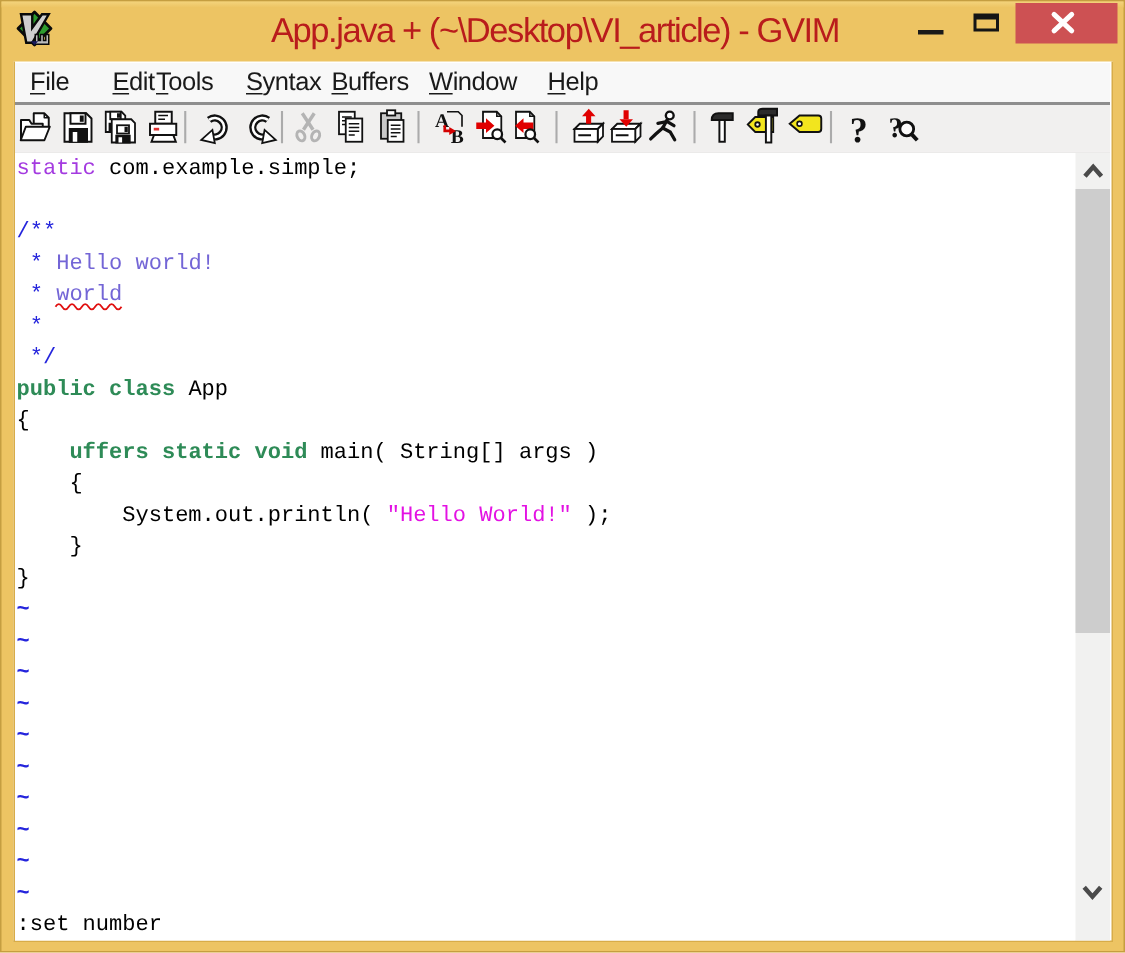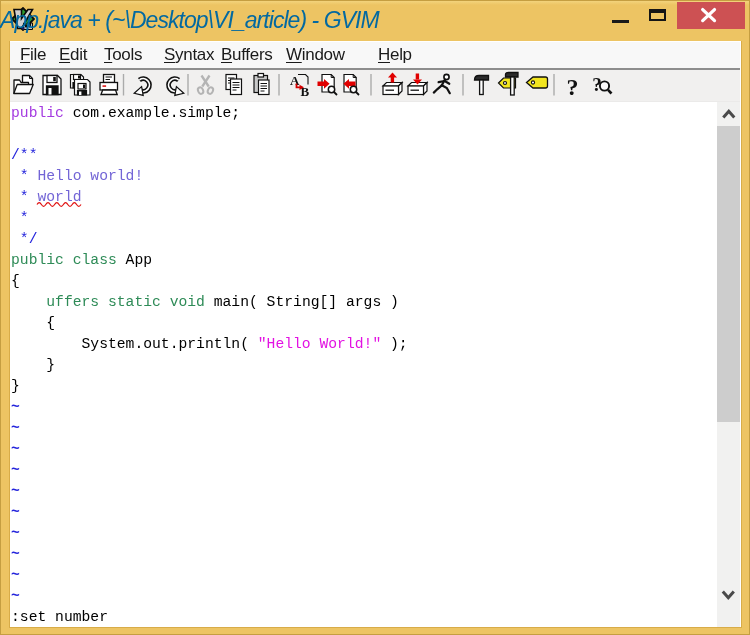--- a/index.html
+++ b/index.html
@@ -5,37 +5,37 @@
   html,body{margin:0;padding:0;}
   body{width:750px;height:635px;position:relative;overflow:hidden;
        background:#EDC463;font-family:"Liberation Sans",sans-serif;}
   .abs{position:absolute;}
   
   #outeredge{left:0;top:0;width:748px;height:633px;border:1px solid #C59E41;}
   
   #client{left:9px;top:41px;width:731px;height:586px;background:#FFFFFF;
           border-left:1px solid #D8AC48;border-right:1px solid #D8AC48;border-bottom:1px solid #D8AC48;}
   
-  #title{left:0;top:7px;width:740px;text-align:left;font-size:23px;color:#0369a1;letter-spacing:-0.95px;font-style:italic;}
+  #title{left:0;top:7px;width:740px;text-align:center;font-size:23px;color:#b91c1c;letter-spacing:-0.95px;}
   #minim{left:612px;top:20px;width:17px;height:3px;background:#1A1A1A;}
   #maxim{left:649px;top:9px;width:17px;height:12px;border:2px solid #151515;border-top-width:4px;box-sizing:border-box;}
   #closebtn{left:677px;top:2px;width:68px;height:27px;background:#CD5153;}
   
   #menubar{left:10px;top:42px;width:730px;height:26px;background:#F8F8F8;}
   #menusep{left:10px;top:68px;width:730px;height:2px;background:#8E8E8E;}
   
   #toolbar{left:10px;top:70px;width:730px;height:31px;background:#F1F0EF;}
   #tbline{left:10px;top:101px;width:730px;height:1px;background:#EBEAE9;}
   .mi{position:absolute;top:5px;font-size:17px;color:#1A1A1A;letter-spacing:-0.3px;}
   .mi u{text-decoration:underline;text-underline-offset:2px;}
   
   #textarea{left:10px;top:102px;width:707px;height:525px;background:#fff;}
   pre{position:absolute;left:11px;top:103px;margin:0;
       font-family:"Liberation Mono",monospace;font-size:14.7px;line-height:21px;color:#000;}
-  .kw{color:#2E8B57;font-weight:normal;}
+  .kw{color:#2E8B57;font-weight:bold;}
   .pp{color:#A43BE0;}
   .cm{color:#2424DC;}
   .sc{color:#7365D6;}
   .st{color:#E312E3;}
   .nt{color:#2424DC;font-weight:bold;}
   
   #sbar{left:717px;top:102px;width:23px;height:525px;background:#F1F1F0;}
   #sthumb{left:717px;top:126px;width:23px;height:296px;background:#CDCDCD;}
 </style>
 </head>
@@ -57,26 +57,26 @@
   <path d="M25.7,7.6 L37.5,18.6 M37.5,7.6 L25.7,18.6" stroke="#FFF" stroke-width="3.3" stroke-linecap="round"></path>
 </svg>
 
 <div class="abs" id="client"></div>
 <div class="abs" id="menubar"></div>
 <div class="abs" id="menusep"></div>
 <div class="abs" id="toolbar"></div>
 <div class="abs" id="tbline"></div>
 <div class="abs" style="left:0;top:40px;width:750px;height:30px">
   <span class="mi" style="left:20px"><u>F</u>ile</span>
-  <span class="mi" style="left:59px"><u>E</u>dit</span>
+  <span class="mi" style="left:75px"><u>E</u>dit</span>
   <span class="mi" style="left:104px"><u>T</u>ools</span>
   <span class="mi" style="left:164px"><u>S</u>yntax</span>
   <span class="mi" style="left:221px"><u>B</u>uffers</span>
   <span class="mi" style="left:286px"><u>W</u>indow</span>
-  <span class="mi" style="left:378px"><u>H</u>elp</span>
+  <span class="mi" style="left:365px"><u>H</u>elp</span>
 </div>
 
 <svg class="abs" id="tbicons" style="left:0;top:70px" width="750" height="31" viewBox="0 0 750 31">
 
   <g stroke="#ABABAB" stroke-width="1.4">
     <line x1="123.5" y1="4" x2="123.5" y2="25.5"></line>
     <line x1="188" y1="4" x2="188" y2="25.5"></line>
     <line x1="279" y1="4" x2="279" y2="25.5"></line>
     <line x1="371" y1="4" x2="371" y2="25.5"></line>
     <line x1="463" y1="4" x2="463" y2="25.5"></line>
@@ -240,21 +240,21 @@
 
   <text x="572.5" y="24.5" text-anchor="middle" font-family="Liberation Serif" font-weight="bold" font-size="24" fill="#111">?</text>
 
   <g>
     <text x="597" y="21" text-anchor="middle" font-family="Liberation Serif" font-weight="bold" font-size="19" fill="#111">?</text>
     <circle cx="604.5" cy="16" r="4.6" fill="#FFF" fill-opacity="0.75" stroke="#111" stroke-width="1.9"></circle>
     <line x1="608" y1="19.8" x2="611.5" y2="23.5" stroke="#111" stroke-width="2.6"></line>
   </g>
 </svg>
 <div class="abs" id="textarea"></div>
-<pre><span class="pp">public</span> com.example.simple;
+<pre><span class="pp">static</span> com.example.simple;
 
 <span class="cm">/**</span>
 <span class="cm"> * </span><span class="sc">Hello world!</span>
 <span class="cm"> * </span><span class="sc">world</span>
 <span class="cm"> *</span>
 <span class="cm"> */</span>
 <span class="kw">public class</span> App
 {
     <span class="kw">uffers static void</span> main( String[] args )
     {

